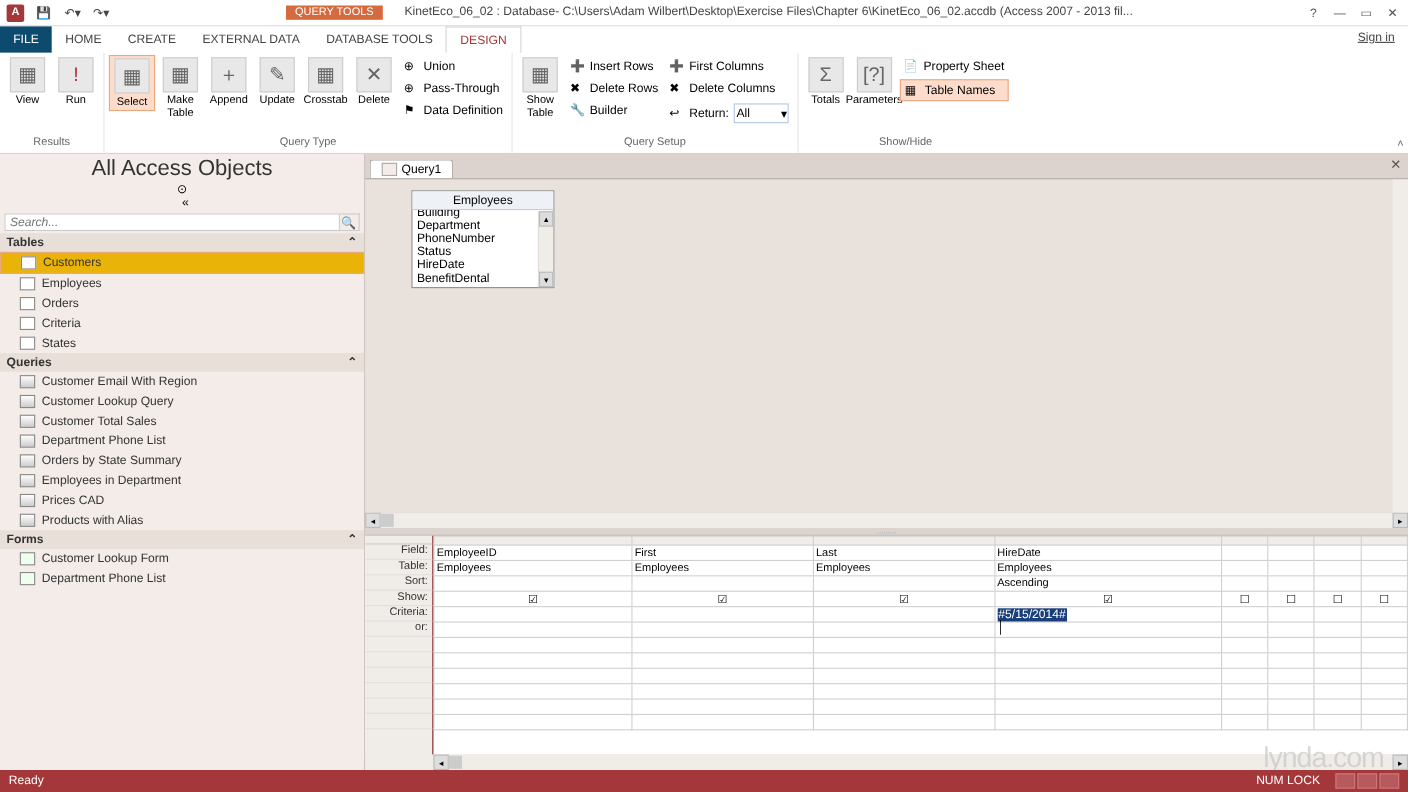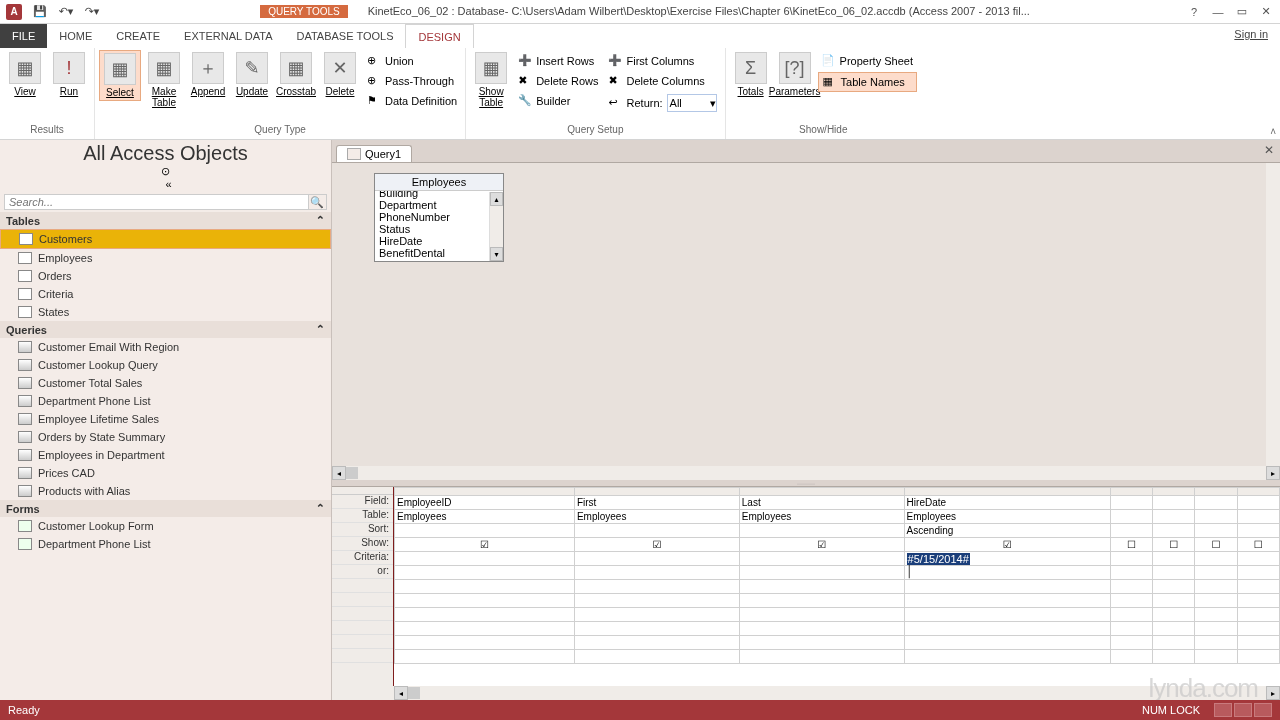--- a/index.html
+++ b/index.html
@@ -12,33 +12,33 @@
 .access-icon { background: #a4373a; color: #fff; width: 16px; height: 16px; display: flex; align-items: center; justify-content: center; border-radius: 2px; font-weight: bold; font-size: 10px; }
 .title-center { flex: 1; text-align: center; display: flex; justify-content: center; gap: 20px; }
 .query-tools-tag { background: #d56a3f; color: #fff; padding: 1px 8px; font-size: 10px; }
 .title-text { color: #444; font-size: 11px; }
 .win-controls { display: flex; gap: 4px; padding-right: 4px; }
 .win-btn { width: 20px; height: 18px; display: flex; align-items: center; justify-content: center; color: #555; }
 
 
 .ribbon-tabs { height: 24px; display: flex; align-items: stretch; background: #fff; }
 .ribbon-tab { padding: 4px 12px; cursor: default; text-transform: uppercase; font-size: 11px; color: #444; display: flex; align-items: center; }
-.ribbon-tab.file { background: #404040; color: #fff; text-align: center; }
+.ribbon-tab.file { background: #0c4a6e; color: #fff; text-align: center; }
 .ribbon-tab.active { border: 1px solid #d4d4d4; border-bottom: none; background: #fff; color: #a4373a; }
 .signin { margin-left: auto; padding: 4px 12px; color: #444; text-decoration: underline; }
 
 
 .ribbon { height: 92px; background: #fff; border-bottom: 1px solid #d4d4d4; display: flex; position: relative; }
 .ribbon-group { display: flex; flex-direction: column; padding: 2px 4px; border-right: 1px solid #e5e5e5; }
 .ribbon-group-items { flex: 1; display: flex; align-items: flex-start; gap: 2px; }
 .ribbon-group-label { text-align: center; font-size: 10px; color: #666; padding-bottom: 2px; }
 .rbtn-large { display: flex; flex-direction: column; align-items: center; width: 42px; padding: 2px 2px; gap: 2px; }
 .rbtn-large.selected { background: #fddccb; border: 1px solid #e8a980; }
 .rbtn-icon { width: 32px; height: 32px; background: #e8e8e8; border: 1px solid #ccc; display: flex; align-items: center; justify-content: center; font-size: 18px; color: #666; }
-.rbtn-label { font-size: 10px; text-align: center; line-height: 1.1; text-decoration: underline; }
+.rbtn-label { font-size: 10px; text-align: center; line-height: 1.1; }
 .rbtn-small { display: flex; align-items: center; gap: 4px; padding: 2px 4px; font-size: 11px; }
 .rbtn-small.selected { background: #fddccb; border: 1px solid #e8a980; }
 .rbtn-small-icon { width: 14px; height: 14px; display: inline-block; }
 .small-col { display: flex; flex-direction: column; gap: 2px; padding-top: 2px; }
 .return-sel { border: 1px solid #b3c7e6; width: 50px; height: 18px; font-size: 10px; padding-left: 2px; display: inline-flex; align-items: center; justify-content: space-between; }
 .ribbon-collapse { position: absolute; right: 4px; bottom: 2px; color: #666; font-size: 10px; }
 
 
 .workspace { display: flex; height: calc(720px - 24px - 24px - 92px - 20px); }
 .navpane { width: 332px; background: #f4ece8; border-right: 1px solid #c9c0bb; display: flex; flex-direction: column; }
@@ -307,24 +307,20 @@
     <div class="nav-item">
         <span class="nav-icon query"></span>
         <span>Customer Total Sales</span>
       </div>
     <div class="nav-item">
         <span class="nav-icon query"></span>
         <span>Department Phone List</span>
       </div>
     <div class="nav-item">
         <span class="nav-icon query"></span>
-        <span>Employee Lifetime Sales</span>
-      </div>
-    <div class="nav-item">
-        <span class="nav-icon query"></span>
         <span>Orders by State Summary</span>
       </div>
     <div class="nav-item">
         <span class="nav-icon query"></span>
         <span>Employees in Department</span>
       </div>
     <div class="nav-item">
         <span class="nav-icon query"></span>
         <span>Prices CAD</span>
       </div>

